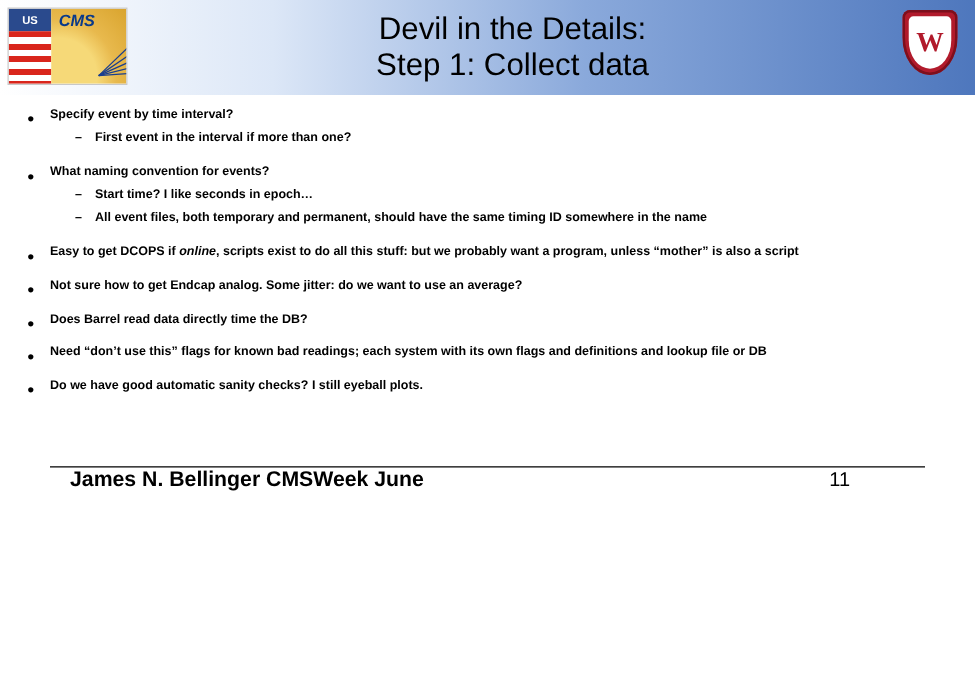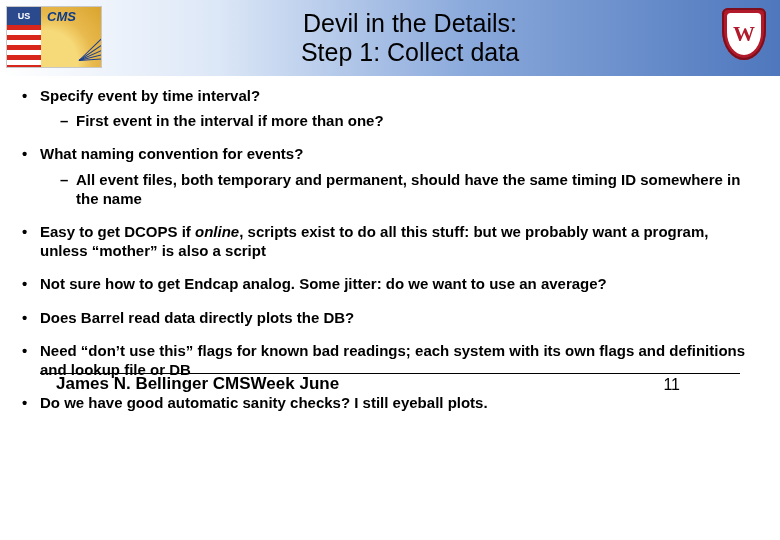--- a/index.html
+++ b/index.html
@@ -112,21 +112,21 @@
     justify-content: center;
   }
   .crest .shield .inner span {
     font-family: Georgia, serif;
     font-size: 22px;
     font-weight: bold;
     color: #b11a2b;
   }
   .body {
     padding: 10px 22px 0 22px;
-    font-size: 15px;
+    font-size: 10px;
     font-weight: bold;
     color: #000;
   }
   ul.top {
     list-style: none;
     margin: 0;
     padding: 0;
   }
   ul.top > li {
     position: relative;
@@ -214,25 +214,26 @@
       </div>
     </div>
   </div>
 
   <div class="body">
     <ul class="top" id="bullets">
         <li><span>Specify event by time interval?</span><ul class="sub">
             <li>First event in the interval if more than one?</li>
           </ul></li>
         <li><span>What naming convention for events?</span><ul class="sub">
+            <li>Start time?  I like seconds in epoch…</li>
             <li>All event files, both temporary and permanent, should have the same timing ID somewhere in the name</li>
           </ul></li>
         <li><span>Easy to get DCOPS if <span class="online">online</span>, scripts exist to do all this stuff:  but we probably want a program, unless “mother” is also a script</span></li>
         <li><span>Not sure how to get Endcap analog.  Some jitter:  do we want to use an average?</span></li>
-        <li><span>Does Barrel read data directly plots the DB?</span></li>
+        <li><span>Does Barrel read data directly time the DB?</span></li>
         <li><span>Need “don’t use this” flags for known bad readings; each system with its own flags and definitions and lookup file or DB</span></li>
         <li><span>Do we have good automatic sanity checks?   I still eyeball plots.</span></li>
       </ul>
   </div>
 
   <div class="footer-rule"></div>
   <div class="footer-left">James N. Bellinger CMSWeek June</div>
   <div class="footer-right">11</div>
 </div>
 

